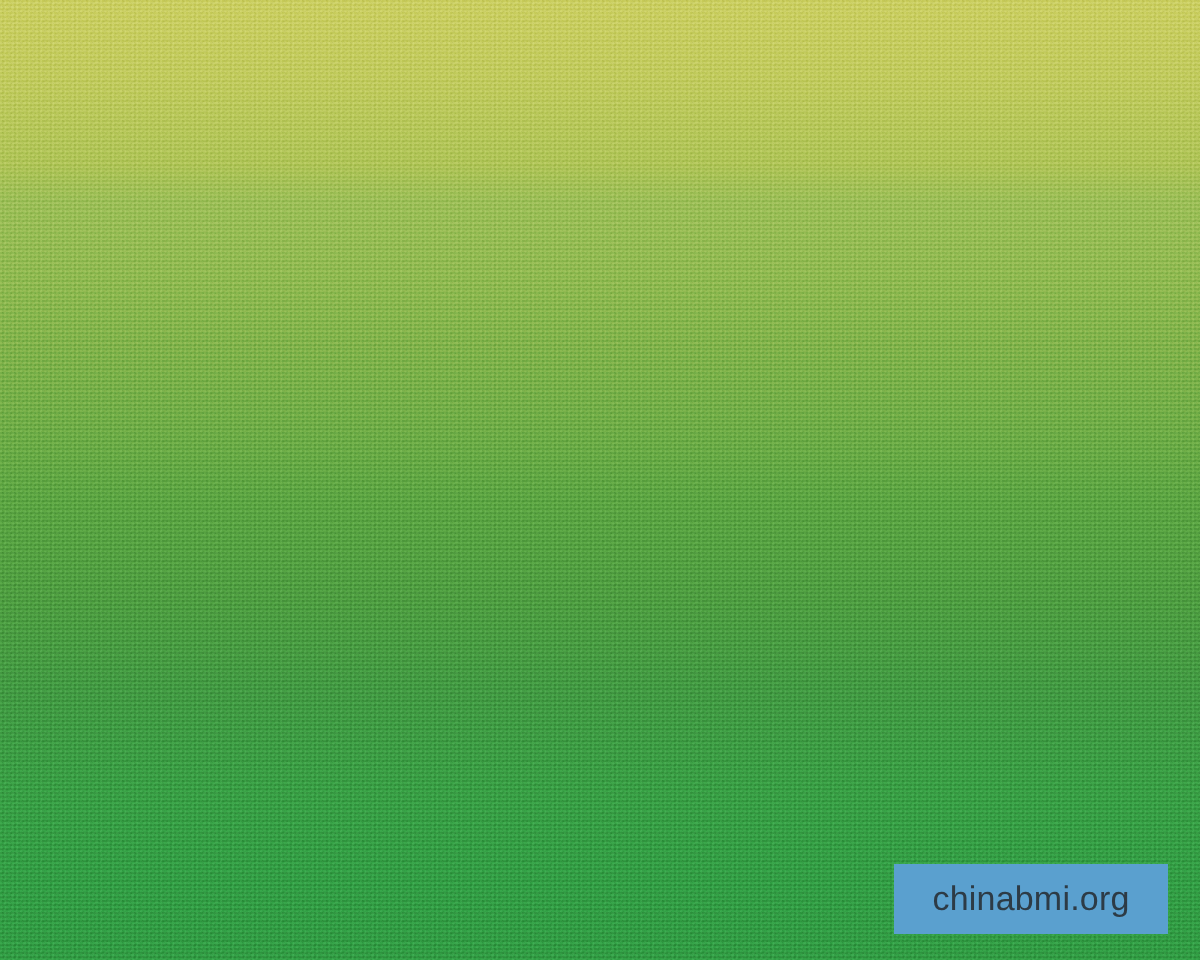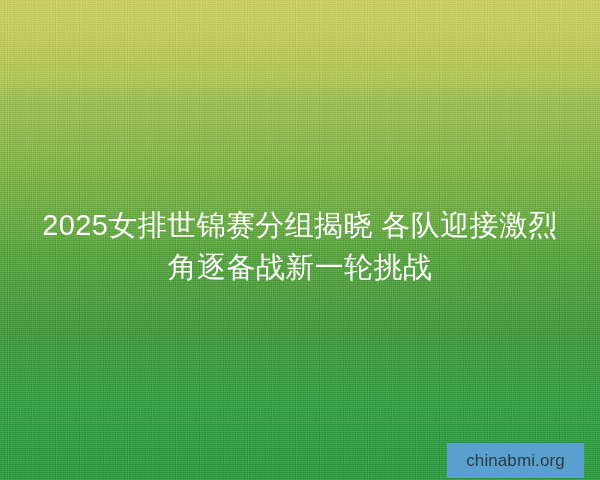--- a/index.html
+++ b/index.html
@@ -94,39 +94,36 @@
   .watermark {
     position: absolute;
     left: 447px;
     top: 432px;
     width: 137px;
     height: 35px;
     background: #5aa0cf;
     display: flex;
     align-items: center;
     justify-content: center;
-    margin-top: 11px;
   }
 
   .watermark-label {
     color: #2d3b46;
     font-size: 17px;
     letter-spacing: 0.1px;
     font-weight: 400;
     line-height: 1;
   }
 </style>
 </head>
 <body>
 
 <div class="canvas">
 
   <div class="grain"></div>
   <div class="grain-soft"></div>
 
-  <div class="headline">2025女排世锦赛分组揭晓 各队迎接激烈
-角逐备战新一轮挑战</div>
 
   <div class="watermark">
     <span class="watermark-label">chinabmi.org</span>
   </div>
 
 </div>
 
 </body></html>

